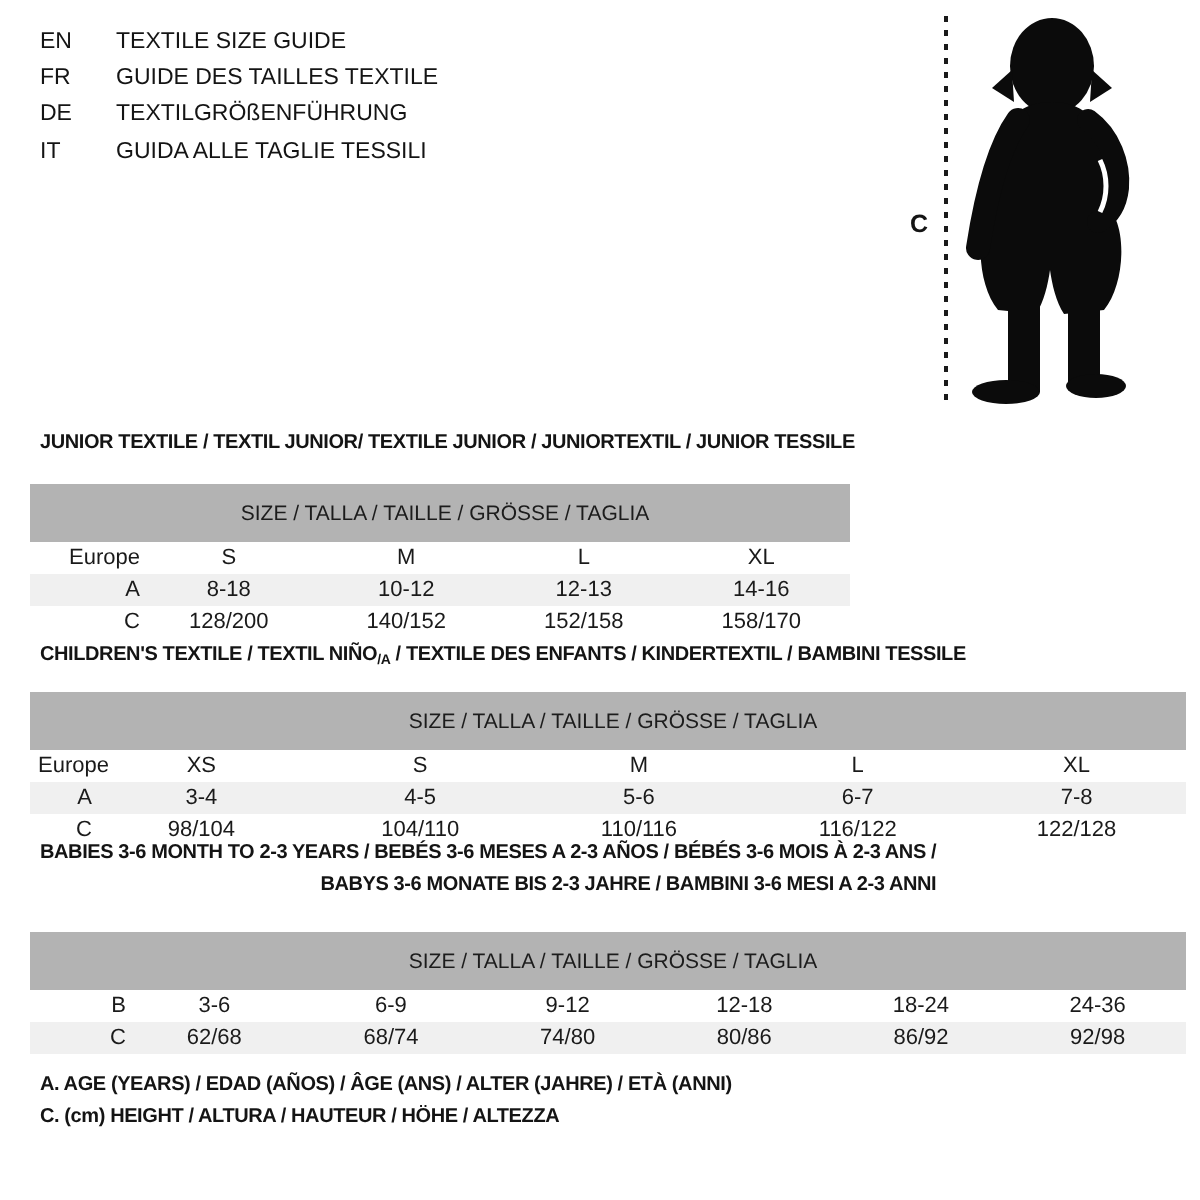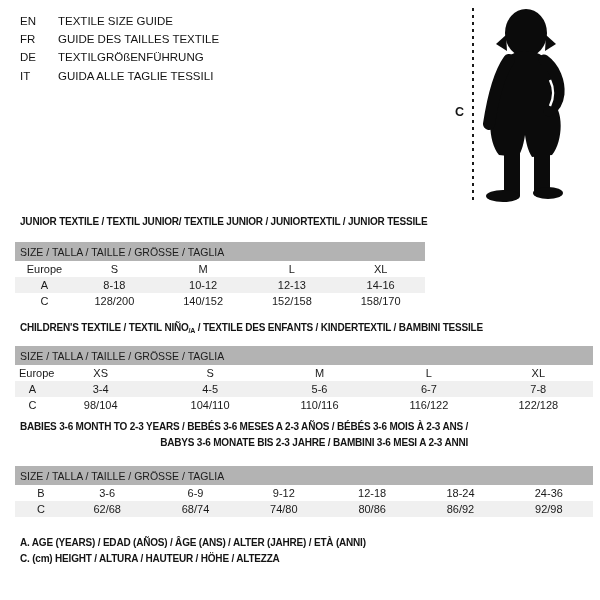--- a/index.html
+++ b/index.html
@@ -36,24 +36,24 @@
   .sub{font-size:7px;vertical-align:-2px;}
 
   
   table{border-collapse:collapse;table-layout:fixed;font-size:11px;}
   .t-junior{left:15px;top:242px;width:410px;}
   .t-children{left:15px;top:346px;width:578px;}
   .t-babies{left:15px;top:466px;width:578px;}
   td{padding:0;white-space:nowrap;}
   .size-bar td{
     background:var(--header-bg,#b3b3b3);
-    height:19px;font-size:10.5px;padding-left:5px;color:#1c1c1c;
+    height:29px;font-size:10.5px;padding-left:5px;color:#1c1c1c;text-align:center;
   }
   .data-row td{height:16px;text-align:center;color:#1a1a1a;}
-  .data-row td.lbl{text-align:center;padding-left:4px;overflow:visible;margin-top:31px;}
+  .data-row td.lbl{text-align:right;padding-left:4px;overflow:visible;margin-top:31px;}
   tr.alt td{background:var(--alt-bg,#f0f0f0);}
 
   
   .footnotes{left:20px;top:535px;font-weight:bold;font-size:10px;letter-spacing:-0.2px;line-height:15.8px;}
   .footnote{white-space:nowrap;}
 </style>
 </head>
 <body style="background: rgb(255, 255, 255);">
 
 <div class="abs lang-block">

